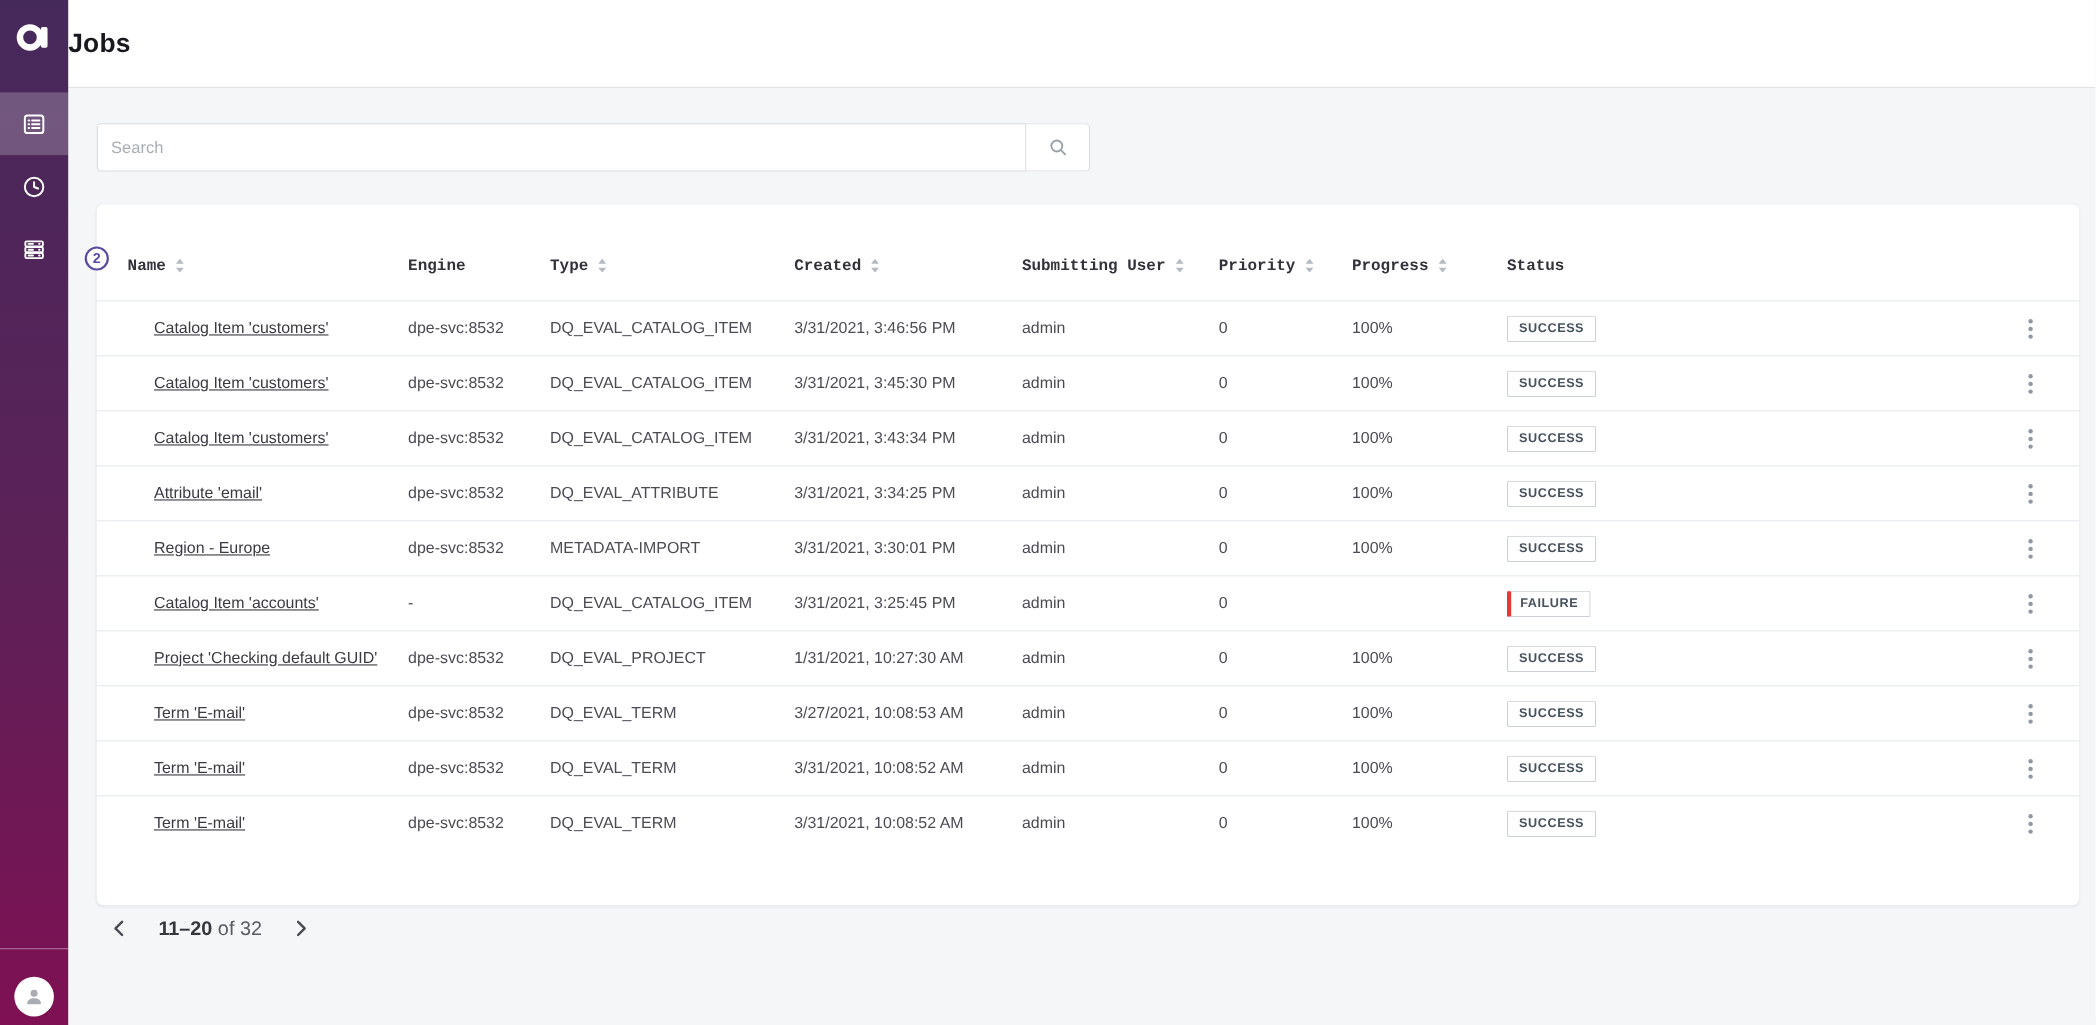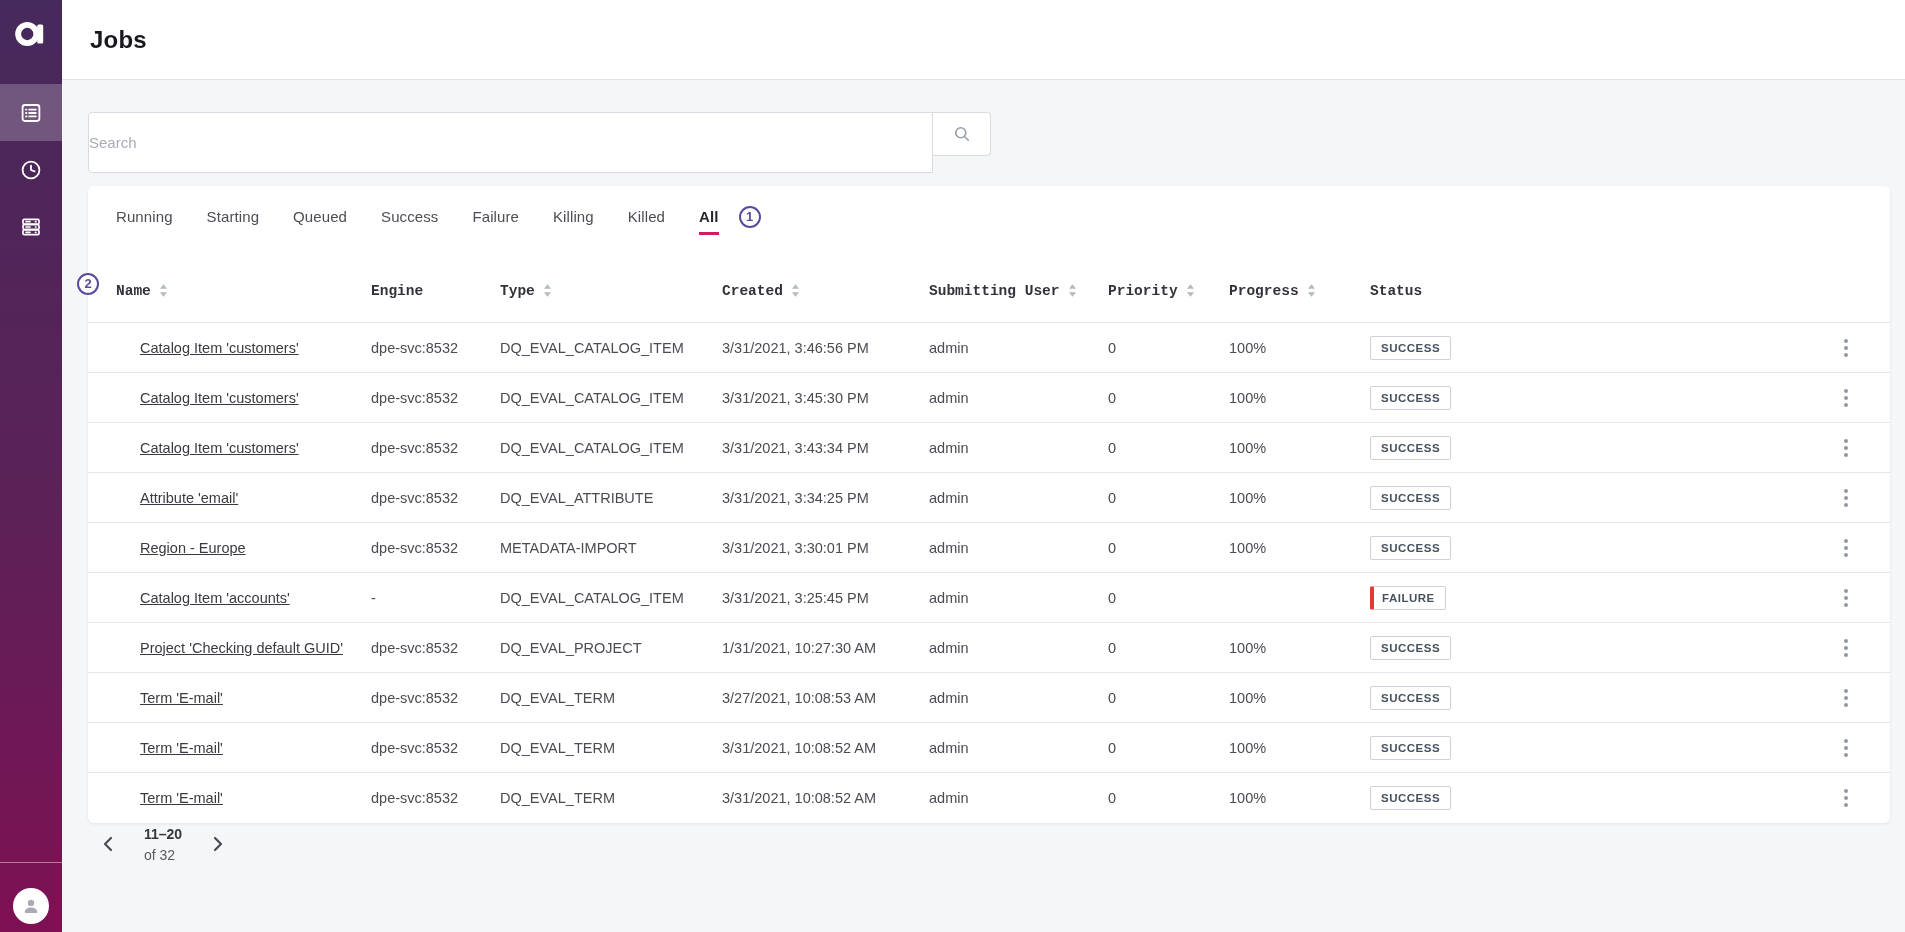--- a/index.html
+++ b/index.html
@@ -28,30 +28,30 @@
   .avatar {
     width:36px; height:36px; border-radius:50%; background:#fff;
     display:flex; align-items:center; justify-content:center;
     margin:25px auto 8px auto;
   }
 
   
   .topbar {
     position:absolute; left:62px; top:0; right:0; height:80px;
     background:#fff; border-bottom:1px solid #e2e2e7;
-    display:flex; align-items:center; padding-left:28px;
+    display:flex; align-items:center; 
   }
   .page-title { font-size:24px; font-weight:700; color:#18181f; letter-spacing:0.2px; }
 
   
   .search-row { position:absolute; left:88px; top:112px; display:flex; }
   .search-input {
-    width:845px; height:61px; background:#fff;
+    width:845px; height:44px; background:#fff;
     border:1px solid #d8dce2; border-radius:4px 0 0 4px;
-    padding:0 0; font-size:15px; color:#3c3c44; outline:none;
+    padding:0 12px; font-size:15px; color:#3c3c44; outline:none;
     font-family:inherit;
   }
   .search-input::placeholder { color:#a8acb4; }
   .search-btn {
     width:58px; height:44px; background:#fff;
     border:1px solid #d8dce2; border-left:none; border-radius:0 4px 4px 0;
     display:flex; align-items:center; justify-content:center;
   }
 
   
@@ -94,21 +94,21 @@
     letter-spacing:0.5px; color:#47525e;
   }
   .status-badge.failure { border-left:4px solid var(--failure-red,#e53935); padding-left:8px; }
   .actions { display:flex; justify-content:center; }
   .kebab { display:flex; flex-direction:column; gap:3px; padding:6px; align-items:center; }
   .kebab i { width:4px; height:4px; border-radius:50%; background:#9298a2; display:block; }
 
   
   .pagination { position:absolute; left:96px; top:830px; display:flex; align-items:center; gap:24px; height:28px; }
   .page-btn { display:flex; align-items:center; justify-content:center; width:24px; height:24px; }
-  .page-info { font-size:14px; color:#5a5a62; display:flex; gap:5px;flex-direction:column; }
+  .page-info { font-size:18px; color:#5a5a62; display:flex; gap:5px; }
   .page-info .range { font-weight:700; color:#36363d; }
 </style>
 </head>
 <body>
 
 <aside class="sidebar">
   <button class="logo">
     <svg width="36" height="30" viewBox="0 0 32 28">
       <circle cx="12.5" cy="14" r="8.5" fill="none" stroke="#fff" stroke-width="5.5"></circle>
       <rect x="21.8" y="5.2" width="5.6" height="17.6" rx="1.4" fill="#fff"></rect>
@@ -165,31 +165,20 @@
   <input class="search-input" type="text" placeholder="Search" style="">
   <button class="search-btn">
     <svg width="20" height="20" viewBox="0 0 24 24" fill="none" stroke="#9aa0a8" stroke-width="2" stroke-linecap="round">
       <circle cx="10.5" cy="10.5" r="6"></circle>
       <line x1="15" y1="15" x2="19.5" y2="19.5"></line>
     </svg>
   </button>
 </div>
 
 <section class="card">
-  <div class="tabs-row">
-      <span class="tab">Running</span>
-      <span class="tab">Starting</span>
-      <span class="tab">Queued</span>
-      <span class="tab">Success</span>
-      <span class="tab">Failure</span>
-      <span class="tab">Killing</span>
-      <span class="tab">Killed</span>
-      <span class="tab active">All</span>
-      <span class="circle-badge tab-badge">1</span>
-    </div>
 
   <div class="thead grid-cols">
     <span class="circle-badge header-badge">2</span>
   <div class="th">
         <span>Name</span>
         <span class="sort">
           <svg viewBox="0 0 10 14" width="9" height="13">
             <path d="M5 0 L9 5 H1 Z" fill="#b4bac2"></path>
             <path d="M5 14 L1 9 H9 Z" fill="#b4bac2"></path>
           </svg>

